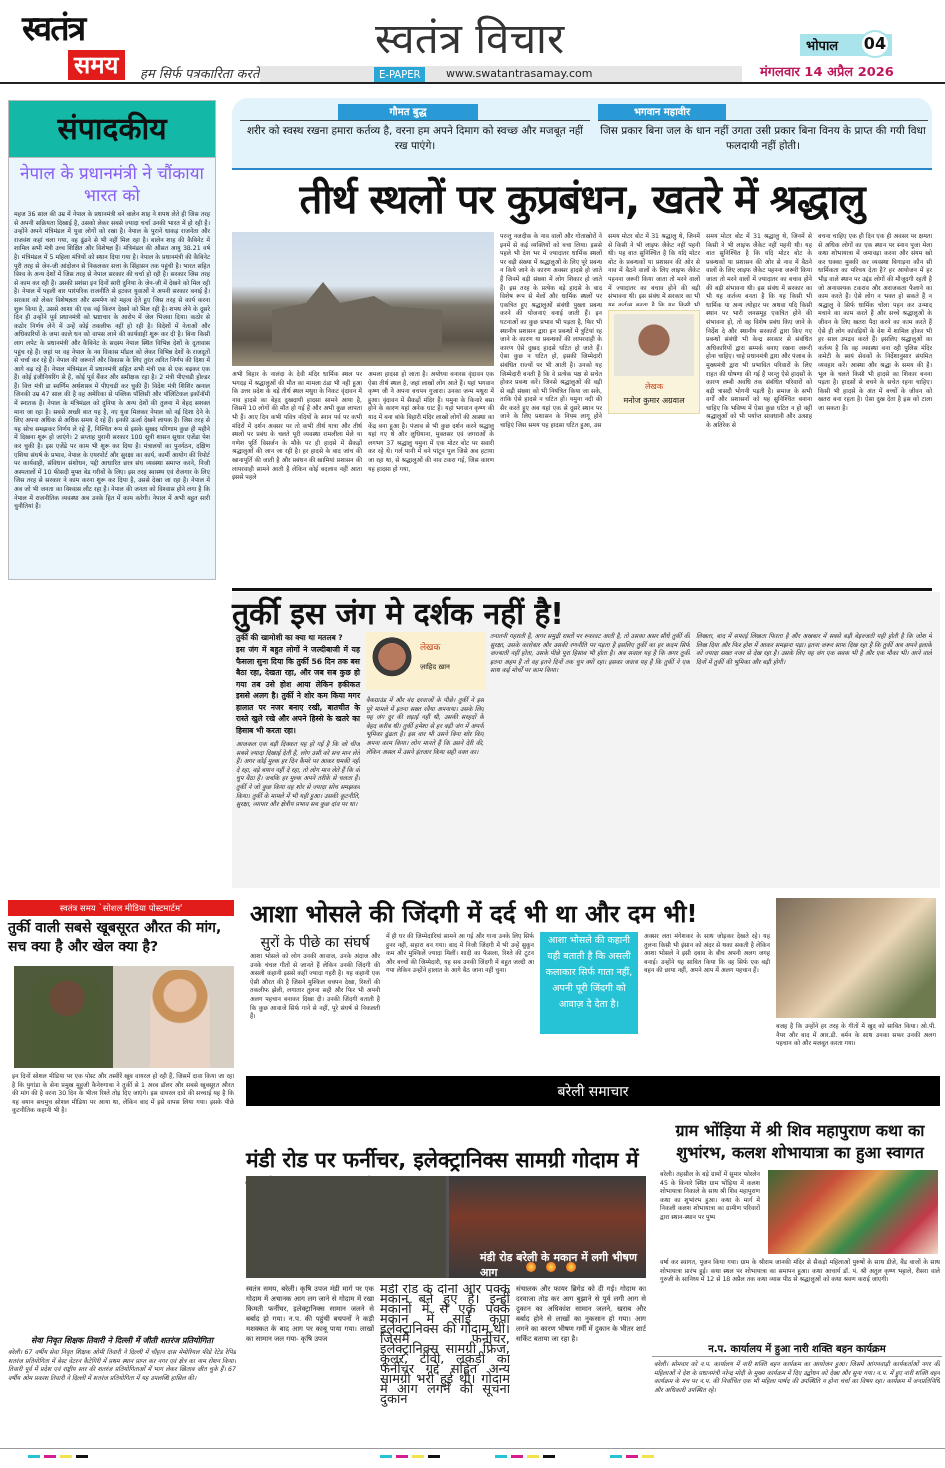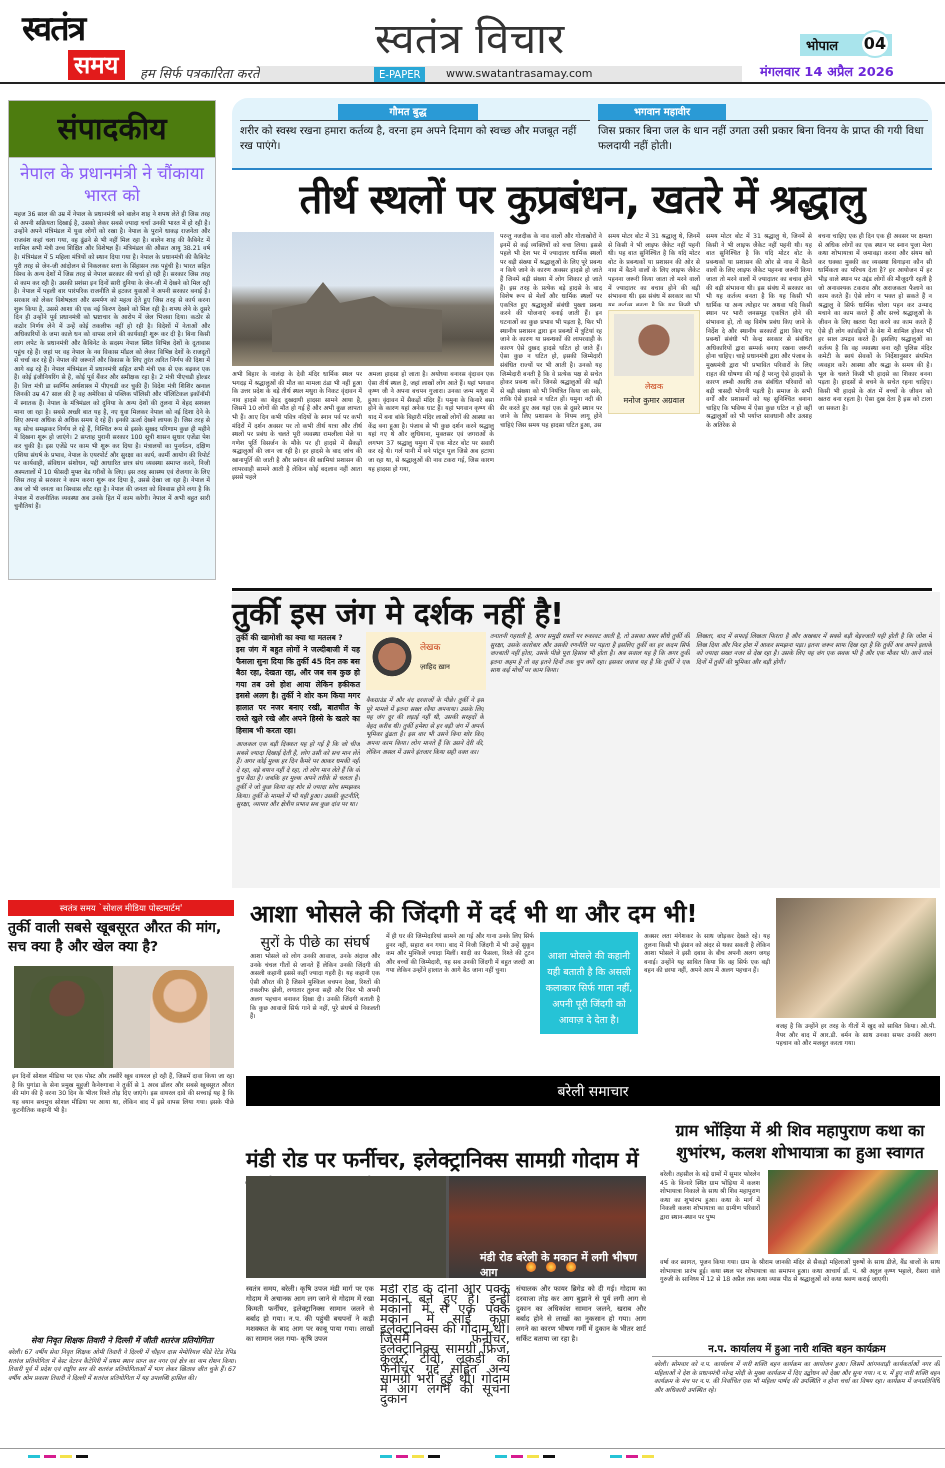--- a/index.html
+++ b/index.html
@@ -9,36 +9,36 @@
 
 #logo1{left:22px;top:8px;font-size:34px;font-weight:bold;color:#111;letter-spacing:-2px;line-height:40px}
 #logo2{left:68px;top:50px;background:#e21b1b;color:#fff;font-size:24px;font-weight:bold;padding:0 6px;line-height:30px}
 #tagline{left:140px;top:64px;font-size:13px;font-style:italic;color:#333}
 #maintitle{left:375px;top:14px;font-size:42px;color:#333;line-height:50px}
 #urlbar{left:260px;top:66px;width:482px;height:16px;background:#e6e6e6}
 #epaper{left:374px;top:67px;background:#2aa7d6;color:#fff;font-size:10px;padding:1px 5px;line-height:13px}
 #url{left:446px;top:67px;font-size:11px;color:#222;line-height:14px}
 #city{left:800px;top:34px;background:#a9e4ec;padding:2px 6px;font-size:13px;font-weight:bold;width:92px}
 #pagenum{left:860px;top:30px;width:30px;height:28px;border-radius:50%;background:#fff;border:2px solid #a9e4ec;text-align:center;font-size:16px;font-weight:bold;line-height:24px}
-#date{left:760px;top:62px;font-size:13px;font-weight:bold;color:#6d28d9}
+#date{left:760px;top:62px;font-size:13px;font-weight:bold;color:#be185d}
 #mastrule{left:0;top:82px;width:945px;height:2px;background:#222}
 
 #edbox{left:8px;top:100px;width:208px;height:480px;border:1px solid #bbb;background:#eaf6fb}
-#edhead{left:8px;top:100px;width:208px;height:58px;background:#4d7c0f;border:1px solid #bbb;font-size:30px;font-weight:bold;text-align:center;line-height:56px}
+#edhead{left:8px;top:100px;width:208px;height:58px;background:#14b8a6;border:1px solid #bbb;font-size:30px;font-weight:bold;text-align:center;line-height:56px}
 #edsub{left:14px;top:162px;width:196px;font-size:17px;text-align:center;line-height:22px;color:#8b5cf6}
 #edtext{left:14px;top:210px;width:196px;height:370px}
 
 #quotebar{left:232px;top:98px;width:700px;height:72px;background:#e2f3fb;border-radius:16px 16px 0 0;border-bottom:2px solid #2a86c8}
 .qtag{background:#2a9ad6;color:#fff;font-size:10px;font-weight:bold;text-align:center;line-height:16px}
 #q1tag{left:338px;top:104px;width:140px}
 #q2tag{left:598px;top:104px;width:128px}
 .qline{height:1px;background:#444}
 #q1line{left:240px;top:120px;width:350px}
 #q2line{left:598px;top:120px;width:330px}
-.qtext{font-size:10.5px;text-align:left;line-height:15px;color:#111}
+.qtext{font-size:10.5px;text-align:center;line-height:15px;color:#111}
 #q1text{left:240px;top:123px;width:350px}
 #q2text{left:598px;top:123px;width:330px}
 #headline1{left:232px;top:172px;width:700px;font-size:40px;font-weight:bold;text-align:center;line-height:54px;letter-spacing:-1px}
 
 #temple{left:232px;top:232px;width:262px;height:134px;background:linear-gradient(#cfdcea 0%,#dde6ef 40%,#7b756a 55%,#5a544a 80%,#9a8f7a 100%);overflow:hidden}
 #templeshape{left:40px;top:50px;width:170px;height:70px;background:#6e675c;clip-path:polygon(0 100%,0 40%,20% 30%,30% 0,40% 30%,60% 20%,70% 35%,100% 40%,100% 100%)}
 
 #author1box{left:608px;top:310px;width:92px;height:104px;background:#fbf4dc;border:1px solid #e6d9a8}
 #author1photo{left:614px;top:314px;width:80px;height:62px;background:radial-gradient(circle at 50% 42%,#9b6a55 0 28%,#e7e4dc 30%);}
 #author1label{left:608px;top:380px;width:92px;font-size:8px;color:#c8421a;text-align:center}
@@ -49,21 +49,21 @@
 #headline2{left:232px;top:594px;width:700px;font-size:30px;font-weight:bold;line-height:40px}
 #tksub{left:236px;top:632px;width:150px;font-size:7.5px;font-weight:bold;line-height:11px}
 #tklead{left:236px;top:644px;width:150px;font-size:7.6px;font-weight:bold;line-height:11.5px;text-align:justify}
 #author2box{left:366px;top:632px;width:120px;height:58px;background:#fbf0d0}
 #author2photo{left:370px;top:636px;width:44px;height:52px;background:radial-gradient(circle at 50% 40%,#b77a5e 0 35%,#3a3a3a 37% 50%,#fbf0d0 52%)}
 #author2label{left:420px;top:640px;font-size:9px;color:#c8421a}
 #author2name{left:420px;top:662px;font-size:7px}
 
 #headline3{left:250px;top:898px;width:520px;font-size:24px;font-weight:bold;text-align:left;line-height:32px}
 #ashaSub{left:250px;top:932px;width:130px;font-size:14px;text-align:center}
-#quoteAsha{left:540px;top:932px;width:98px;height:102px;background:#26c3d6;color:#fff;font-size:9.5px;text-align:center;line-height:16px;padding-top:16px}
+#quoteAsha{left:540px;top:932px;width:98px;height:102px;background:#26c3d6;color:#fff;font-size:9.5px;text-align:center;line-height:16px;padding-top:0}
 #ashaphoto{left:776px;top:898px;width:160px;height:120px;background:linear-gradient(135deg,#7a6b5a,#c9b08f 40%,#ebd6b8 55%,#6d7b4f 85%);}
 #ashacap{left:776px;top:1022px;width:160px}
 
 #socialtag{left:8px;top:900px;width:226px;height:16px;background:#e21b1b;color:#fff;font-size:8.5px;text-align:center;line-height:16px}
 #headline4{left:8px;top:918px;width:226px;font-size:14px;font-weight:bold;line-height:19px}
 #socialphoto{left:14px;top:966px;width:220px;height:102px;background:linear-gradient(90deg,#4f5a3a 0 45%,#d8cfc4 45% 100%)}
 #soldier{left:30px;top:976px;width:74px;height:90px;background:radial-gradient(circle at 50% 25%,#6b4a3a 0 22%,#4c5a35 24%);border-radius:30% 30% 0 0}
 #woman{left:150px;top:970px;width:60px;height:98px;background:radial-gradient(circle at 50% 26%,#e8c3a8 0 20%,#c8925a 22% 34%,#e8d3c4 36%);border-radius:40% 40% 0 0}
 #socialtext{left:12px;top:1072px;width:222px;height:250px}
 #chessH{left:8px;top:1334px;width:228px;font-size:8px;font-weight:bold;font-style:italic;text-align:center}
@@ -123,21 +123,21 @@
 <div class="abs" id="author1label">लेखक</div>
 <div class="abs" id="author1name">मनोज कुमार अग्रवाल</div>
 <div class="abs txt" style="left:608px;top:232px;width:92px;height:74px">समय मोटर बोट में 31 श्रद्धालु थे, जिनमें से किसी ने भी लाइफ जैकेट नहीं पहनी थी। यह बात सुनिश्चित है कि यदि मोटर बोट के प्रबन्धकों या प्रशासन की ओर से नाव में बैठने वालों के लिए लाइफ जैकेट पहनना जरूरी किया जाता तो मरने वालों में ज्यादातर का बचाव होने की बड़ी संभावना थी। इस संबंध में सरकार का भी यह कर्तव्य बनता है कि यह किसी भी धार्मिक या अन्य त्योहार पर अथवा यदि किसी स्थान पर भारी जनसमूह एकत्रित होने की संभावना हो, तो वह विशेष प्रबंध किए जाने के निर्देश दे और स्थानीय सरकारों द्वारा किए गए प्रबन्धों संबंधी भी केन्द्र सरकार से संबंधित अधिकारियों द्वारा सम्पर्क बनाए रखना जरूरी होना चाहिए। चाहे प्रधानमंत्री द्वारा और पंजाब के मुख्यमंत्री द्वारा भी प्रभावित परिवारों के लिए राहत की घोषणा की गई है परन्तु ऐसे हादसों के कारण लम्बी अवधि तक संबंधित परिवारों को बड़ी त्रासदी भोगनी पड़ती है। समाज के सभी वर्गों और प्रशासनों को यह सुनिश्चित बनाना चाहिए कि भविष्य में ऐसा कुछ घटित न हो वहीं श्रद्धालुओं को भी पर्याप्त सावधानी और उत्साह के अतिरेक से</div>
 <div class="abs txt" style="left:706px;top:232px;width:106px;height:352px">समय मोटर बोट में 31 श्रद्धालु थे, जिनमें से किसी ने भी लाइफ जैकेट नहीं पहनी थी। यह बात सुनिश्चित है कि यदि मोटर बोट के प्रबन्धकों या प्रशासन की ओर से नाव में बैठने वालों के लिए लाइफ जैकेट पहनना जरूरी किया जाता तो मरने वालों में ज्यादातर का बचाव होने की बड़ी संभावना थी। इस संबंध में सरकार का भी यह कर्तव्य बनता है कि यह किसी भी धार्मिक या अन्य त्योहार पर अथवा यदि किसी स्थान पर भारी जनसमूह एकत्रित होने की संभावना हो, तो वह विशेष प्रबंध किए जाने के निर्देश दे और स्थानीय सरकारों द्वारा किए गए प्रबन्धों संबंधी भी केन्द्र सरकार से संबंधित अधिकारियों द्वारा सम्पर्क बनाए रखना जरूरी होना चाहिए। चाहे प्रधानमंत्री द्वारा और पंजाब के मुख्यमंत्री द्वारा भी प्रभावित परिवारों के लिए राहत की घोषणा की गई है परन्तु ऐसे हादसों के कारण लम्बी अवधि तक संबंधित परिवारों को बड़ी त्रासदी भोगनी पड़ती है। समाज के सभी वर्गों और प्रशासनों को यह सुनिश्चित बनाना चाहिए कि भविष्य में ऐसा कुछ घटित न हो वहीं श्रद्धालुओं को भी पर्याप्त सावधानी और उत्साह के अतिरेक से</div>
 <div class="abs txt" style="left:818px;top:232px;width:114px;height:352px">बचना चाहिए एक ही दिन एक ही अवसर पर क्षमता से अधिक लोगों का एक स्थान पर स्नान पूजा मेला कथा शोभायात्रा में जमावड़ा करना और संयम खो कर धक्का मुक्की कर व्यवस्था बिगाड़ना कौन सी धार्मिकता का परिचय देता है? हर आयोजन में हर भीड़ वाले स्थान पर उद्दंड लोगों की मौजूदगी रहती है जो अनावश्यक टकराव और अराजकता फैलाने का काम करते हैं। ऐसे लोग न भक्त हो सकते हैं न श्रद्धालु वे सिर्फ धार्मिक चोला पहन कर उन्माद मचाने का काम करते हैं और सच्चे श्रद्धालुओं के जीवन के लिए खतरा पैदा करने का काम करते हैं ऐसे ही लोग कांवड़ियों के वेश में शामिल होकर भी हर साल उपद्रव करते हैं। इसलिए श्रद्धालुओं का कर्तव्य है कि वह व्यवस्था बना रही पुलिस मंदिर कमेटी के स्वयं सेवकों के निर्देशानुसार संयमित व्यवहार करें। आस्था और श्रद्धा के समय की है। भूल के चलते किसी भी हादसे का शिकार बनना पड़ता है। हादसों से बचने के सचेत रहना चाहिए। किसी भी हादसे के अंत में बच्चों के जीवन को खतरा बना रहता है। ऐसा दुख देता है इस को टाला जा सकता है।</div>
 <div class="abs" id="rule2"></div>
 
 <div class="abs" id="turkeybg"></div>
 <div class="abs" id="headline2">तुर्की इस जंग मे दर्शक नहीं है!</div>
 <div class="abs" id="tksub">तुर्की की खामोशी का क्या था मतलब ?</div>
-<div class="abs" id="tklead" style="width:124px">इस जंग में बहुत लोगों ने जल्दीबाजी में यह फैसला सुना दिया कि तुर्की 45 दिन तक बस बैठा रहा, देखता रहा, और जब सब कुछ हो गया तब उसे होश आया लेकिन हकीकत इससे अलग है। तुर्की ने शोर कम किया मगर हालात पर नजर बनाए रखी, बातचीत के रास्ते खुले रखे और अपने हिस्से के खतरे का हिसाब भी करता रहा।</div>
+<div class="abs" id="tklead" style="width:124px">इस जंग में बहुत लोगों ने जल्दीबाजी में यह फैसला सुना दिया कि तुर्की 56 दिन तक बस बैठा रहा, देखता रहा, और जब सब कुछ हो गया तब उसे होश आया लेकिन हकीकत इससे अलग है। तुर्की ने शोर कम किया मगर हालात पर नजर बनाए रखी, बातचीत के रास्ते खुले रखे और अपने हिस्से के खतरे का हिसाब भी करता रहा।</div>
 <div class="abs" id="author2box"></div>
 <div class="abs" id="author2photo"></div>
 <div class="abs" id="author2label">लेखक</div>
 <div class="abs" id="author2name">ज़ाहिद ख़ान</div>
 <div class="abs txt" style="left:236px;top:740px;width:124px;height:140px;font-style:italic">आजकल एक बड़ी दिक्कत यह हो गई है कि जो चीज सबसे ज्यादा दिखाई देती है, लोग उसी को सच मान लेते हैं। अगर कोई मुल्क हर दिन कैमरे पर आकर धमकी नहीं दे रहा, बड़े बयान नहीं दे रहा, तो लोग मान लेते हैं कि वो चुप बैठा है। जबकि हर मुल्क अपने तरीके से चलता है। तुर्की ने जो कुछ किया वह शोर से ज्यादा सोच समझकर किया। तुर्की के मामले में भी यही हुआ। उसकी कूटनीति, सुरक्षा, व्यापार और क्षेत्रीय प्रभाव सब कुछ दांव पर था।</div>
 <div class="abs txt" style="left:366px;top:696px;width:118px;height:184px;font-style:italic">बैकग्राउंड में और बंद दरवाजों के पीछे। तुर्की ने इस पूरे मामले में इतना सख्त रवैया अपनाया। उसके लिए यह जंग दूर की लड़ाई नहीं थी, उसकी सरहदों के बेहद करीब थी। तुर्की हमेशा से हर बड़ी जंग में अपनी भूमिका ढूंढता है। इस बार भी उसने बिना शोर किए अपना काम किया। लोग मानते हैं कि उसने देरी की, लेकिन असल में उसने इंतजार किया सही वक्त का।</div>
 <div class="abs txt" style="left:490px;top:632px;width:200px;height:248px;font-style:italic">तनातनी गहराती है, अगर समुद्री रास्तों पर रुकावट आती है, तो उसका असर सीधे तुर्की की सुरक्षा, उसके कारोबार और उसकी रणनीति पर पड़ता है इसलिए तुर्की का हर कदम सिर्फ जज्बाती नहीं होता, उसके पीछे पूरा हिसाब भी होता है। अब सवाल यह है कि अगर तुर्की इतना अहम है तो वह इतने दिनों तक चुप क्यों रहा। इसका जवाब यह है कि तुर्की ने एक साथ कई मोर्चों पर काम किया।</div>
 <div class="abs txt" style="left:696px;top:632px;width:236px;height:248px;font-style:italic">लिखता, बाद में सफाई लिखता फिरता है और अखबार में सबसे बड़ी बेइज्जती यही होती है कि जोश में लिख दिया और फिर होश में आकर समझना पड़ा। इतना जरूर साफ दिख रहा है कि तुर्की अब अपने इलाके को ज्यादा सख्त नजर से देख रहा है। उसके लिए यह जंग एक सबक भी है और एक मौका भी। आने वाले दिनों में तुर्की की भूमिका और बड़ी होगी।</div>
 
 <div class="abs" id="socialtag">स्वतंत्र समय `सोशल मीडिया पोस्टमार्टम'</div>

